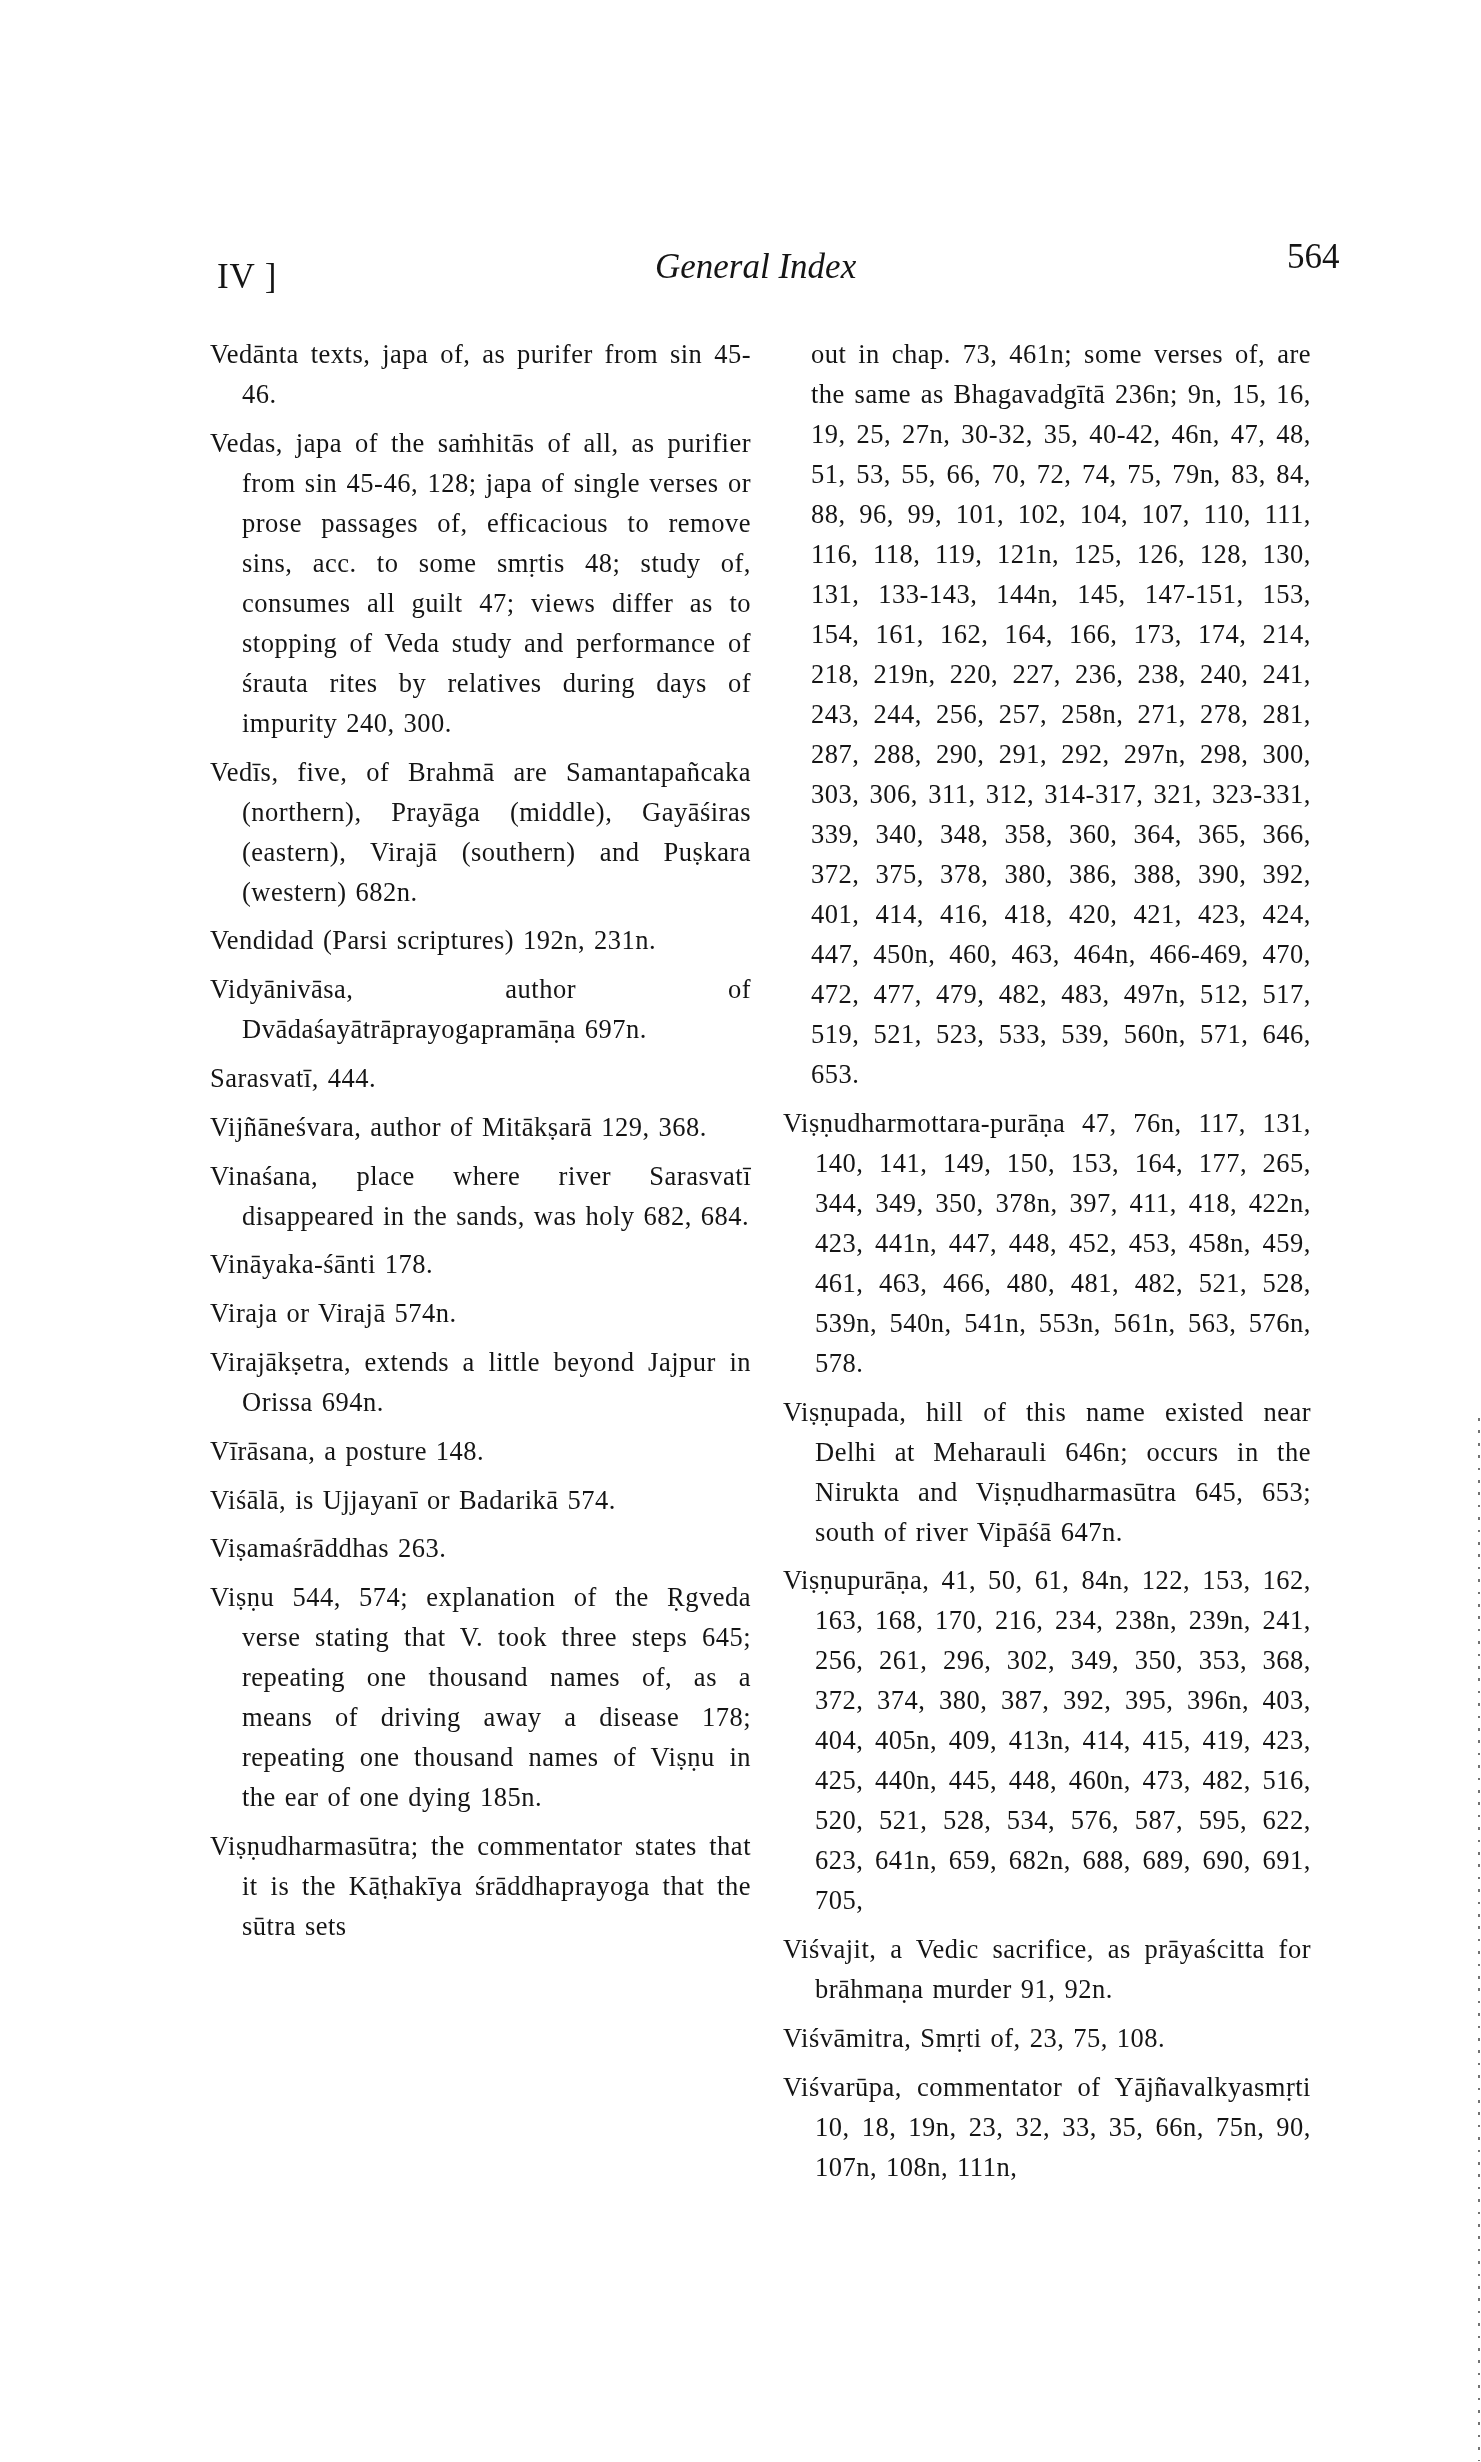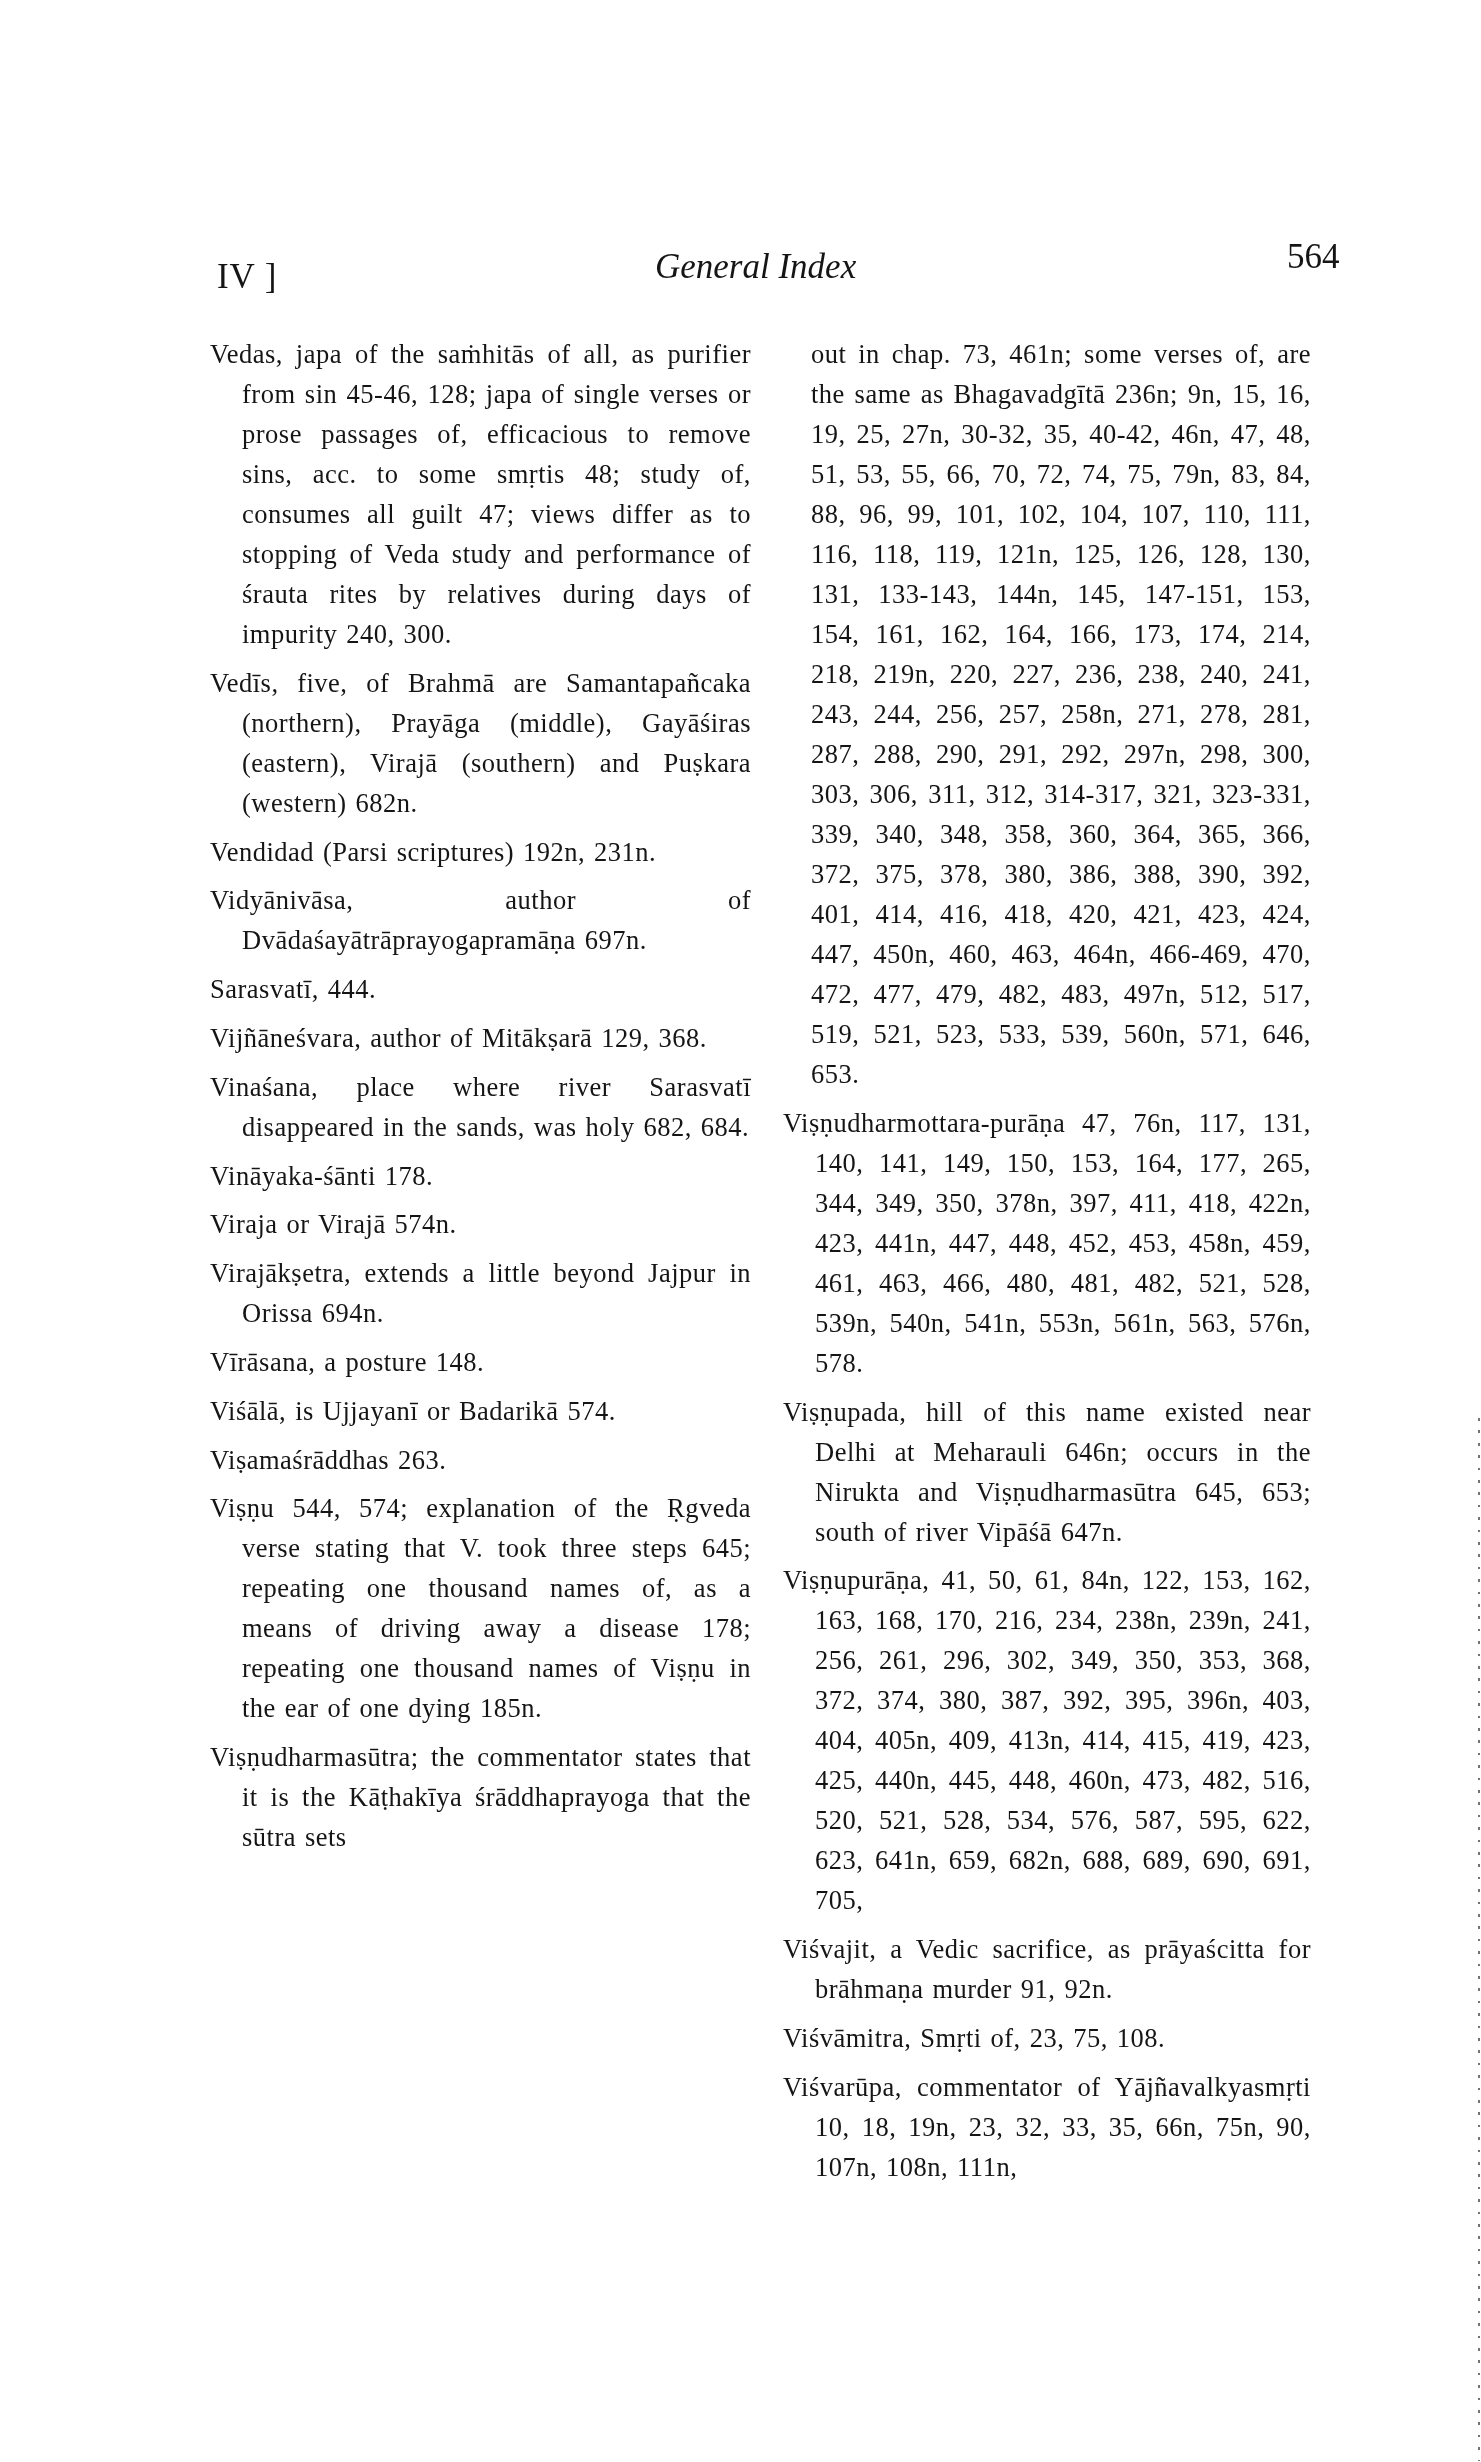--- a/index.html
+++ b/index.html
@@ -42,20 +42,21 @@
 </head>
 <body>
 
 <div class="header">
   <span class="hdr-left">IV ]</span>
   <span class="hdr-center">General Index</span>
   <span class="hdr-right">564</span>
 </div>
 
 <div class="col col-left">
+  <p class="entry"><span class="head">Vedānta</span><span> texts, japa of, as purifer from sin 45-46.</span></p>
   <p class="entry"><span class="head">Vedas,</span><span> japa of the saṁhitās of all, as purifier from sin 45-46, 128; japa of single verses or prose passages of, efficacious to remove sins, acc. to some smṛtis 48; study of, consumes all guilt 47; views differ as to stopping of Veda study and performance of śrauta rites by relatives during days of impurity 240, 300.</span></p>
   <p class="entry"><span class="head">Vedīs,</span><span> five, of Brahmā are Samantapañcaka (northern), Prayāga (middle), Gayāśiras (eastern), Virajā (southern) and Puṣkara (western) 682n.</span></p>
   <p class="entry"><span class="head">Vendidad</span><span> (Parsi scriptures) 192n, 231n.</span></p>
   <p class="entry"><span class="head">Vidyānivāsa,</span><span> author of Dvādaśayātrāprayogapramāṇa 697n.</span></p>
   <p class="entry"><span class="head">Sarasvatī,</span><span> 444.</span></p>
   <p class="entry"><span class="head">Vijñāneśvara,</span><span> author of Mitākṣarā 129, 368.</span></p>
   <p class="entry"><span class="head">Vinaśana,</span><span> place where river Sarasvatī disappeared in the sands, was holy 682, 684.</span></p>
   <p class="entry"><span class="head">Vināyaka-śānti</span><span> 178.</span></p>
   <p class="entry"><span class="head">Viraja</span><span> or Virajā 574n.</span></p>
   <p class="entry"><span class="head">Virajākṣetra,</span><span> extends a little beyond Jajpur in Orissa 694n.</span></p>

